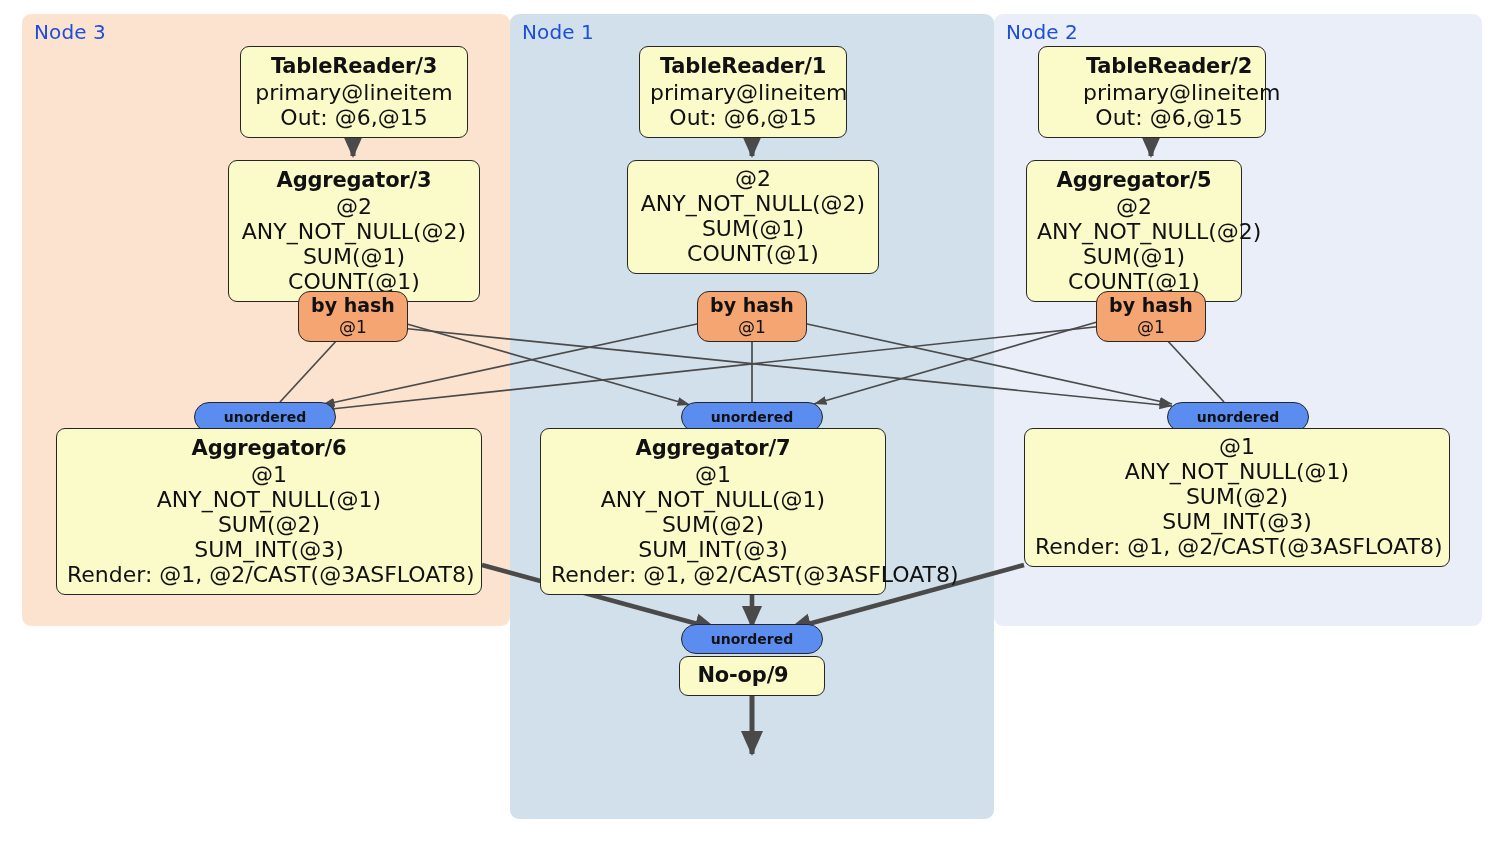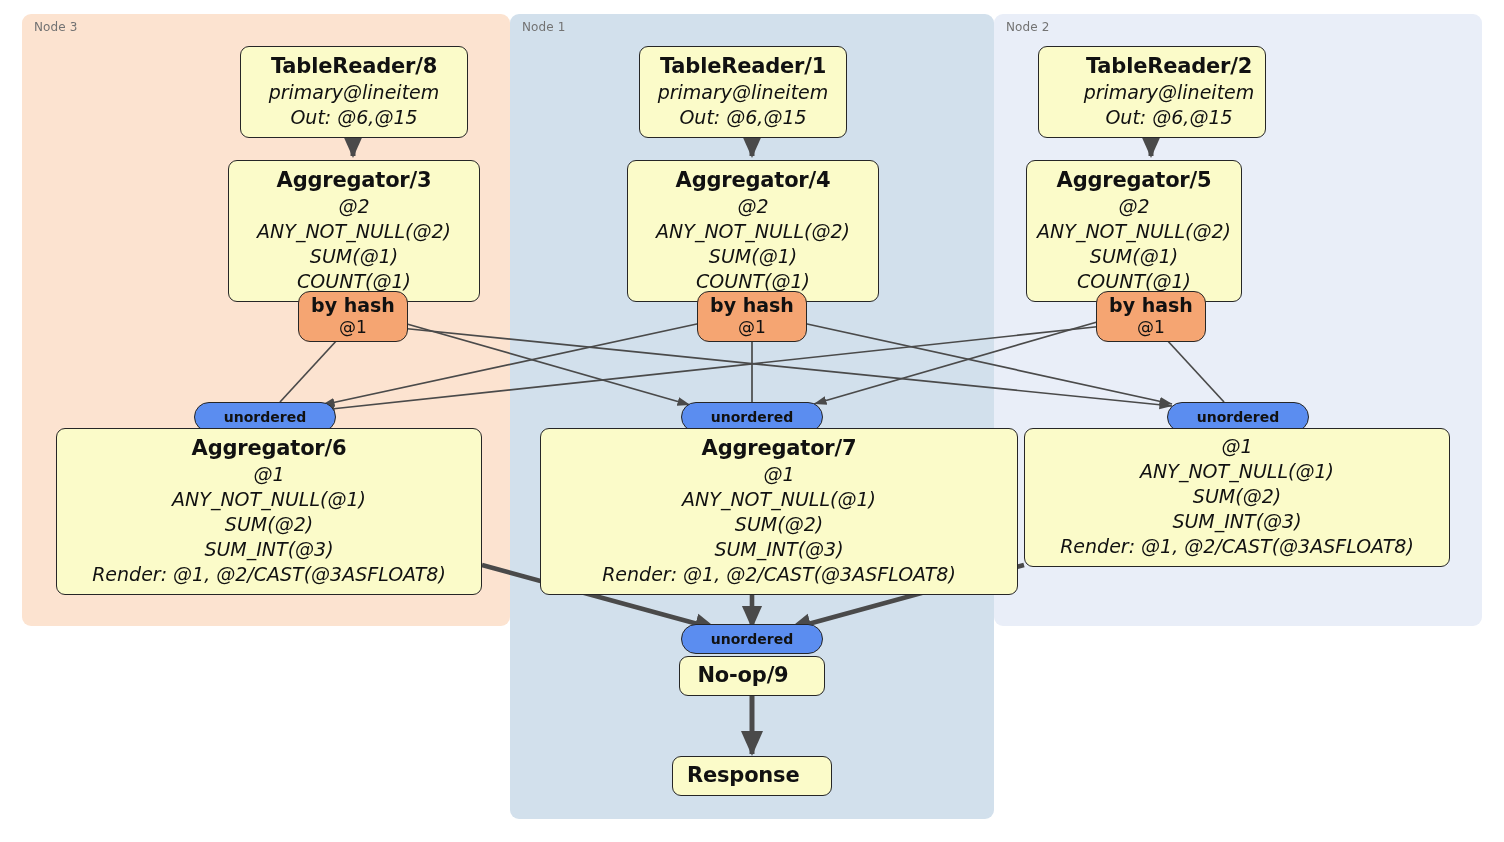--- a/index.html
+++ b/index.html
@@ -19,22 +19,22 @@
   }
   
   .panel {
     position: absolute;
     border-radius: 9px;
   }
   .panel-label {
     position: absolute;
     left: 12px;
     top: 6px;
-    font-size: 12px;
-    color: #737373;
+    font-size: 20px;
+    color: #1d4ed8;
     letter-spacing: 0.1px;
     white-space: nowrap;
   }
   
   #edges {
     position: absolute;
     left: 0;
     top: 0;
     width: 1504px;
     height: 842px;
@@ -54,23 +54,22 @@
     color: #111111;
     white-space: nowrap;
   }
   .proc .ttl {
     font-weight: bold;
     font-size: 21px;
     line-height: 28px;
     letter-spacing: -0.2px;
   }
   .proc .ln {
-    font-size: 19px;
+    font-size: 22px;
     line-height: 25px;
-    font-style: italic;
   }
   .proc.compact {
     padding: 4px 32px 6px 14px;
   }
   
   .pill {
     position: absolute;
     box-sizing: border-box;
     border: 1.6px solid #262626;
     text-align: center;
@@ -158,21 +157,21 @@
       <line x1="752" y1="595" x2="752" y2="627"></line>
       <line x1="1024" y1="565" x2="790" y2="629"></line>
     </g>
 
     <g stroke="#4a4a4a" stroke-width="5" fill="none" marker-end="url(#ah-thick)">
       <line x1="752" y1="690" x2="752" y2="754"></line>
     </g>
   </svg>
 
   <div class="proc" style="left:240px; top:46px; width:228px;">
-    <div class="ttl">TableReader/8</div>
+    <div class="ttl">TableReader/3</div>
     <div class="ln">primary@lineitem</div>
     <div class="ln">Out: @6,@15</div>
   </div>
 
   <div class="proc" style="left:639px; top:46px; width:208px;">
     <div class="ttl">TableReader/1</div>
     <div class="ln">primary@lineitem</div>
     <div class="ln">Out: @6,@15</div>
   </div>
 
@@ -184,21 +183,20 @@
 
   <div class="proc" style="left:228px; top:160px; width:252px;">
     <div class="ttl">Aggregator/3</div>
     <div class="ln">@2</div>
     <div class="ln">ANY_NOT_NULL(@2)</div>
     <div class="ln">SUM(@1)</div>
     <div class="ln">COUNT(@1)</div>
   </div>
 
   <div class="proc" style="left:627px; top:160px; width:252px;">
-    <div class="ttl">Aggregator/4</div>
     <div class="ln">@2</div>
     <div class="ln">ANY_NOT_NULL(@2)</div>
     <div class="ln">SUM(@1)</div>
     <div class="ln">COUNT(@1)</div>
   </div>
 
   <div class="proc" style="left:1026px; top:160px; width:216px;">
     <div class="ttl">Aggregator/5</div>
     <div class="ln">@2</div>
     <div class="ln">ANY_NOT_NULL(@2)</div>
@@ -229,21 +227,21 @@
 
   <div class="proc" style="left:56px; top:428px; width:426px;">
     <div class="ttl">Aggregator/6</div>
     <div class="ln">@1</div>
     <div class="ln">ANY_NOT_NULL(@1)</div>
     <div class="ln">SUM(@2)</div>
     <div class="ln">SUM_INT(@3)</div>
     <div class="ln">Render: @1, @2/CAST(@3ASFLOAT8)</div>
   </div>
 
-  <div class="proc" style="left:540px; top:428px; width:478px;">
+  <div class="proc" style="left:540px; top:428px; width:346px;">
     <div class="ttl">Aggregator/7</div>
     <div class="ln">@1</div>
     <div class="ln">ANY_NOT_NULL(@1)</div>
     <div class="ln">SUM(@2)</div>
     <div class="ln">SUM_INT(@3)</div>
     <div class="ln">Render: @1, @2/CAST(@3ASFLOAT8)</div>
   </div>
 
   <div class="proc" style="left:1024px; top:428px; width:426px;">
     <div class="ln">@1</div>
@@ -252,17 +250,14 @@
     <div class="ln">SUM_INT(@3)</div>
     <div class="ln">Render: @1, @2/CAST(@3ASFLOAT8)</div>
   </div>
 
   <div class="pill unordered" style="left:681px; top:624px; width:142px; height:30px;">unordered</div>
 
   <div class="proc compact" style="left:679px; top:656px; width:146px;">
     <div class="ttl">No-op/9</div>
   </div>
 
-  <div class="proc compact" style="left:672px; top:756px; width:160px;">
-    <div class="ttl">Response</div>
-  </div>
 
 </div>
 
 </body></html>

